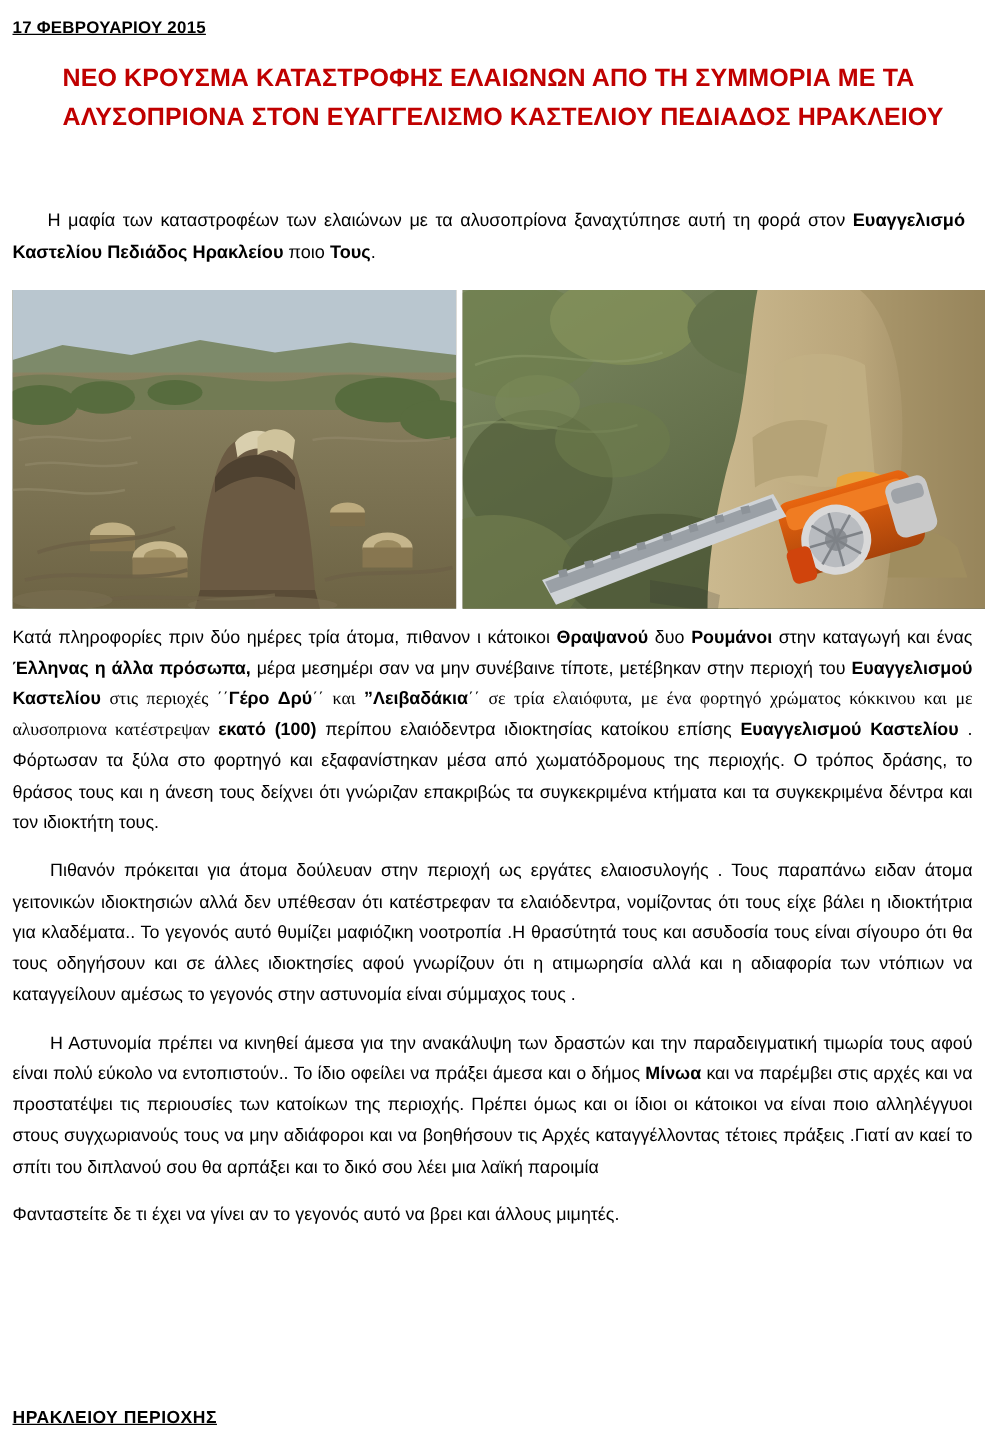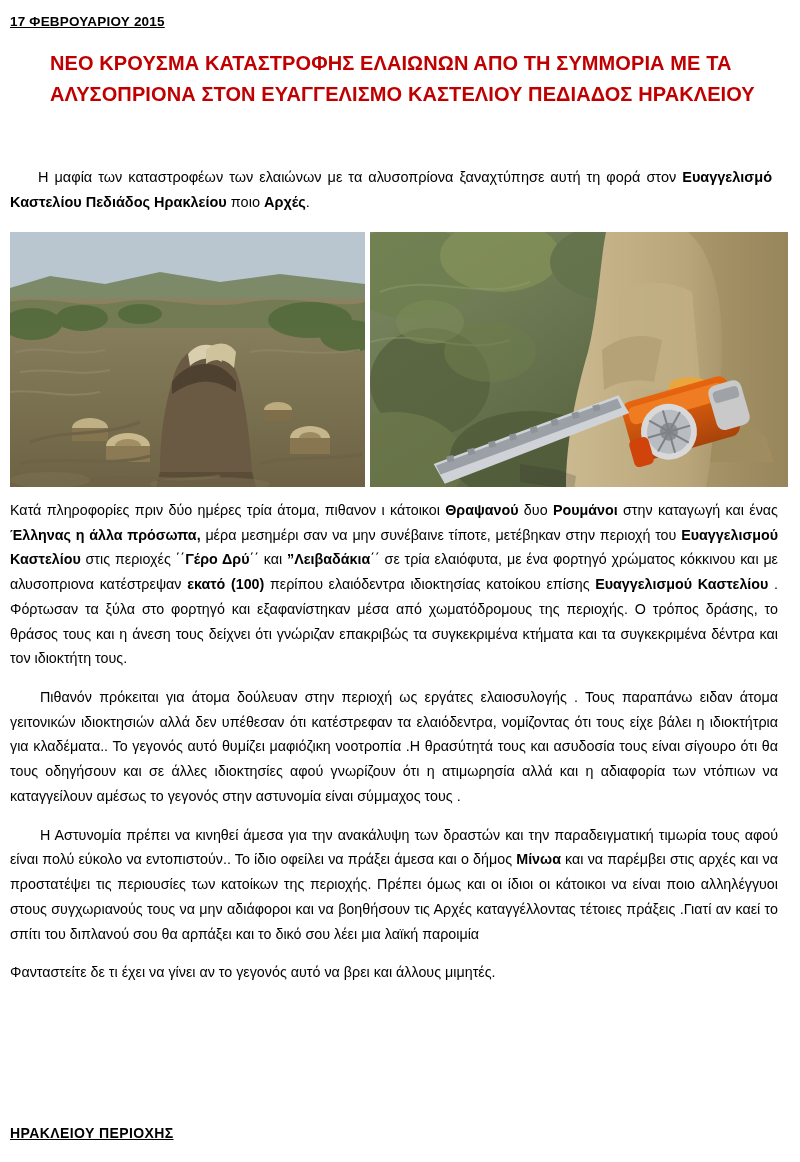--- a/index.html
+++ b/index.html
@@ -107,36 +107,36 @@
   }
   .footer-sig {
     position: absolute;
     left: 10px;
     top: 1125px;
     font-size: 14px;
     font-weight: bold;
     text-decoration: underline;
     letter-spacing: 0.4px;
   }
-  .q { font-family: Liberation Sans, sans-serif; }
+  .q { font-family: Liberation Serif, serif; }
 </style>
 </head>
 <body>
 
 <div class="page">
 
   <div class="date-line">17 ΦΕΒΡΟΥΑΡΙΟΥ 2015</div>
 
   <div class="headline">
     <span class="l1">ΝΕΟ ΚΡΟΥΣΜΑ ΚΑΤΑΣΤΡΟΦΗΣ ΕΛΑΙΩΝΩΝ ΑΠΟ ΤΗ ΣΥΜΜΟΡΙΑ  ΜΕ ΤΑ</span>
     <span class="l2">ΑΛΥΣΟΠΡΙΟΝΑ ΣΤΟΝ      ΕΥΑΓΓΕΛΙΣΜΟ ΚΑΣΤΕΛΙΟΥ ΠΕΔΙΑΔΟΣ ΗΡΑΚΛΕΙΟΥ</span>
   </div>
 
   <div class="lead">
-    <span class="indent"></span><span>Η μαφία των καταστροφέων των ελαιώνων με τα αλυσοπρίονα ξαναχτύπησε αυτή τη φορά στον </span><b>Ευαγγελισμό Καστελίου Πεδιάδος Ηρακλείου</b><span> ποιο </span><b>Αρχές</b><span>.</span>
+    <span class="indent"></span><span>Η μαφία των καταστροφέων των ελαιώνων με τα αλυσοπρίονα ξαναχτύπησε αυτή τη φορά στον </span><b>Ευαγγελισμό Καστελίου Πεδιάδος Ηρακλείου</b><span> ποιο </span><b>Τους</b><span>.</span>
   </div>
 
   <div class="photos">
 
     <div class="photo photo-left">
       <svg width="355" height="255" viewBox="0 0 355 255" xmlns="http://www.w3.org/2000/svg">
         <defs>
           <linearGradient id="skyL" x1="0" y1="0" x2="0" y2="1">
             <stop offset="0%" stop-color="#c9d4dd"></stop>
             <stop offset="100%" stop-color="#9aa98f"></stop>

